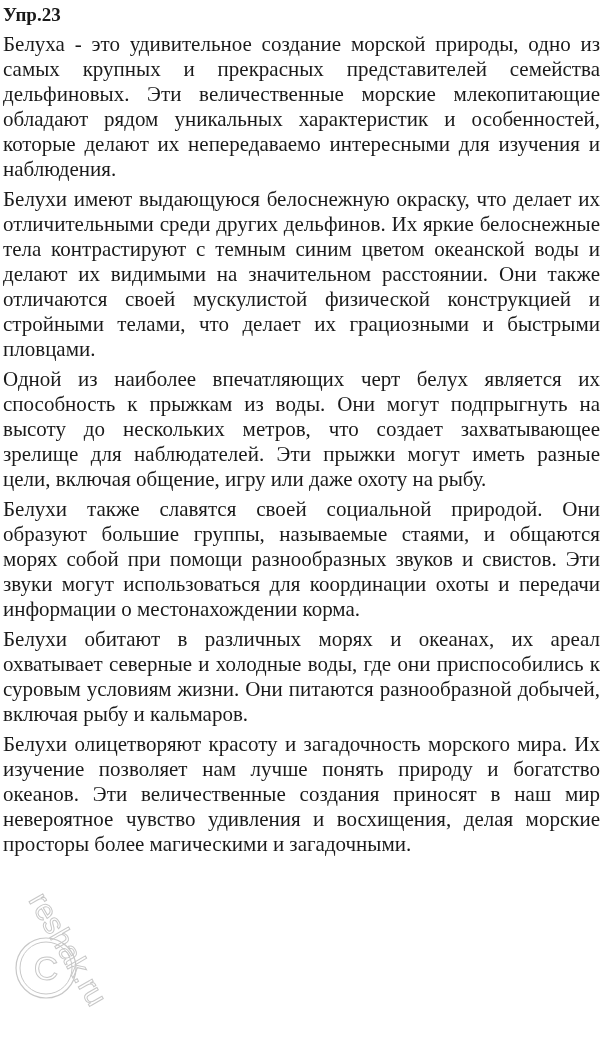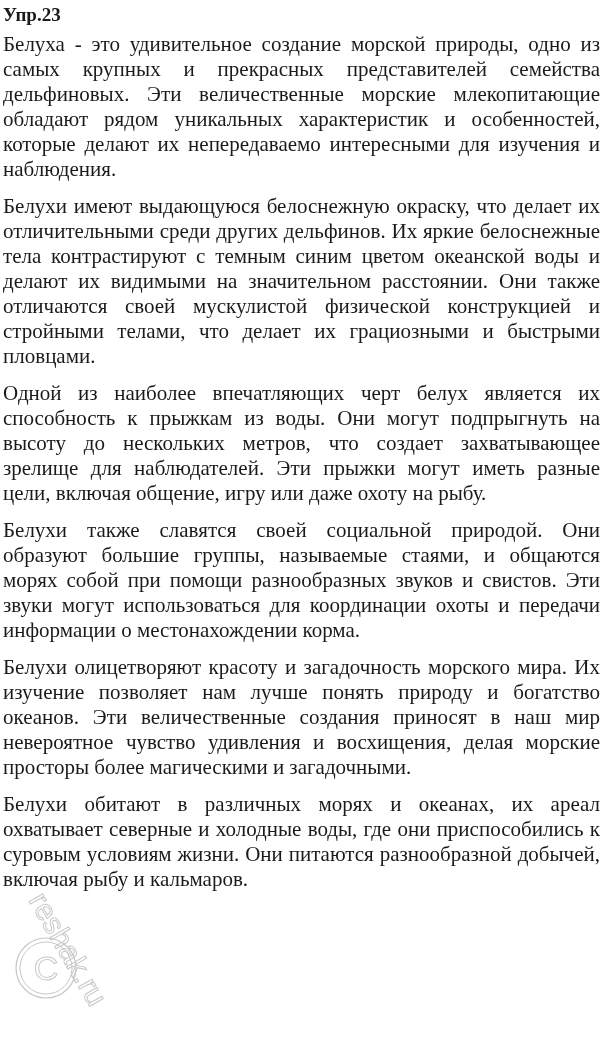--- a/index.html
+++ b/index.html
@@ -29,21 +29,21 @@
       padding: 0;
     }
     .para {
       font-size: 21px;
       line-height: 25px;
       text-align: justify;
       margin: 0;
       padding: 0;
     }
     .para + .para {
-      margin-top: 12px;
+      margin-top: 5px;
     }
     .first-para {
       margin-top: 6px;
     }
     .watermark {
       position: absolute;
       left: 8px;
       top: 880px;
       width: 140px;
       height: 140px;
@@ -53,22 +53,22 @@
   </style>
 </head>
 <body>
 
 <div class="page">
   <h1 class="title">Упр.23</h1>
   <p class="para first-para">Белуха - это удивительное создание морской природы, одно из самых крупных и прекрасных представителей семейства дельфиновых. Эти величественные морские млекопитающие обладают рядом уникальных характеристик и особенностей, которые делают их непередаваемо интересными для изучения и наблюдения.</p>
   <p class="para">Белухи имеют выдающуюся белоснежную окраску, что делает их отличительными среди других дельфинов. Их яркие белоснежные тела контрастируют с темным синим цветом океанской воды и делают их видимыми на значительном расстоянии. Они также отличаются своей мускулистой физической конструкцией и стройными телами, что делает их грациозными и быстрыми пловцами.</p>
   <p class="para">Одной из наиболее впечатляющих черт белух является их способность к прыжкам из воды. Они могут подпрыгнуть на высоту до нескольких метров, что создает захватывающее зрелище для наблюдателей. Эти прыжки могут иметь разные цели, включая общение, игру или даже охоту на рыбу.</p>
   <p class="para">Белухи также славятся своей социальной природой. Они образуют большие группы, называемые стаями, и общаются морях собой при помощи разнообразных звуков и свистов. Эти звуки могут использоваться для координации охоты и передачи информации о местонахождении корма.</p>
+  <p class="para">Белухи обитают в различных морях и океанах, их ареал охватывает северные и холодные воды, где они приспособились к суровым условиям жизни. Они питаются разнообразной добычей, включая рыбу и кальмаров.</p>
   <p class="para">Белухи олицетворяют красоту и загадочность морского мира. Их изучение позволяет нам лучше понять природу и богатство океанов. Эти величественные создания приносят в наш мир невероятное чувство удивления и восхищения, делая морские просторы более магическими и загадочными.</p>
-  <p class="para">Белухи обитают в различных морях и океанах, их ареал охватывает северные и холодные воды, где они приспособились к суровым условиям жизни. Они питаются разнообразной добычей, включая рыбу и кальмаров.</p>
 </div>
 
 <div class="watermark">
   <svg width="140" height="140" viewBox="0 0 140 140">
     <circle cx="38" cy="88" r="30" fill="none" stroke="#9a9a9a" stroke-width="1.2"></circle>
     <circle cx="38" cy="88" r="26" fill="none" stroke="#9a9a9a" stroke-width="1"></circle>
     <text x="38" y="100" text-anchor="middle" font-family="Liberation Sans, sans-serif" font-size="34" fill="none" stroke="#9a9a9a" stroke-width="1">C</text>
     <text x="20" y="20" font-family="Liberation Sans, sans-serif" font-size="30" fill="none" stroke="#9a9a9a" stroke-width="1" transform="rotate(60 20 20)">reshak.ru</text>
   </svg>
 </div>

